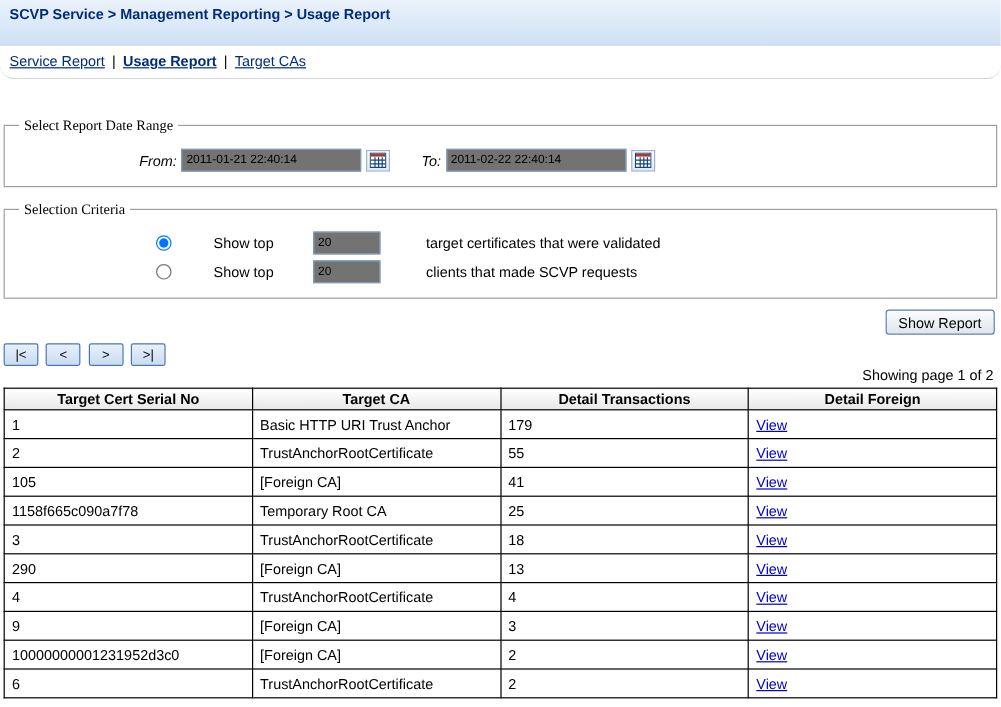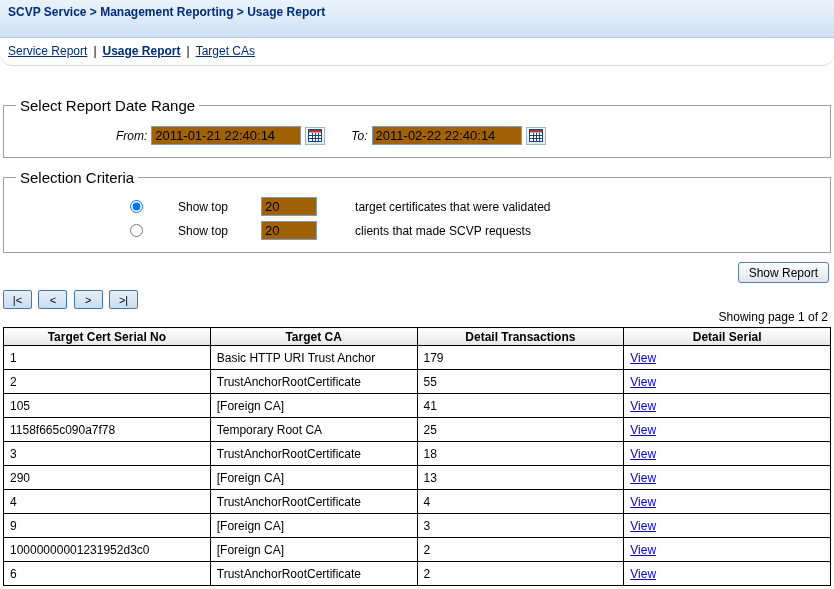--- a/index.html
+++ b/index.html
@@ -16,27 +16,27 @@
   
   .nav { padding:6px 4px 7px 4px; border-bottom:1px solid #d6d6d6;border-radius:12px; }
   .nav a { color:#002d7a; text-decoration:underline; margin:0 4px; cursor:pointer; }
   .nav a.active { font-weight:bold; }
   .nav .sep { color:#000; margin:0 2px; }
 
   
   fieldset { margin:0 3px; border:1px solid #9f9f9f; padding:6px 8px 12px 8px; }
   fieldset.daterange { margin-top:31px; }
   fieldset.criteria  { margin-top:11px; }
-  legend { font-size:15px; padding:0 4px; margin-left:4px; }
+  legend { font-size:12px; padding:0 4px; margin-left:4px;font-family:Liberation Serif, serif; }
 
   .dr-row { display:flex; align-items:center; margin-left:104px; margin-top:6px; }
   .dr-row label { margin-right:4px;font-style:italic; }
   input[type=text] {
     border:1px solid #7f9db9; height:19px; font-family:"Liberation Sans",sans-serif;
-    font-size:13px; padding:1px 3px; background:#a16207; color:#000;
+    font-size:10px; padding:1px 3px; background:#737373; color:#000;
   }
   .dt-input { width:150px; }
   .cal-btn { width:20px; height:18px; margin-left:4px; border:1px solid #9db4cf; background:linear-gradient(#ffffff,#dfe8f2);
              display:inline-flex; align-items:center; justify-content:center; cursor:pointer; padding:0; }
   .to-label { margin-left:26px; }
 
   .crit-row { display:flex; align-items:center; margin-left:118px; margin-top:5px;gap:28px; }
   .crit-row input[type=radio] { margin-right:7px; width:13px; height:13px; }
   .crit-row .num { width:56px; margin-left:5px; }
   .crit-suffix { margin-left:10px; }
@@ -138,21 +138,21 @@
       <col class="c1">
       <col class="c2">
       <col class="c3">
       <col class="c4">
     </colgroup>
   <thead>
     <tr>
       <th>Target Cert Serial No</th>
       <th>Target CA</th>
       <th>Detail Transactions</th>
-      <th>Detail Serial</th>
+      <th>Detail Foreign</th>
     </tr>
   </thead>
   <tbody>
     <tr>
       <td>1</td>
       <td>Basic HTTP URI Trust Anchor</td>
       <td class="center">179</td>
       <td class="center"><a class="view">View</a></td>
     </tr>
     <tr>

